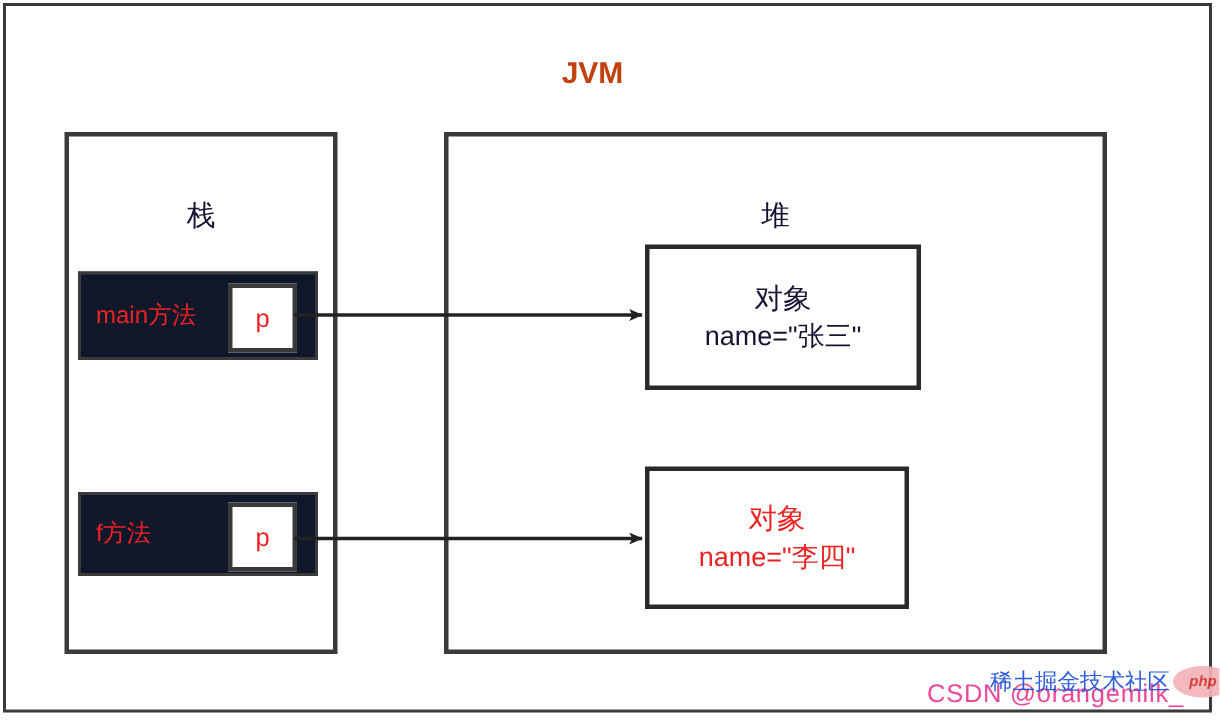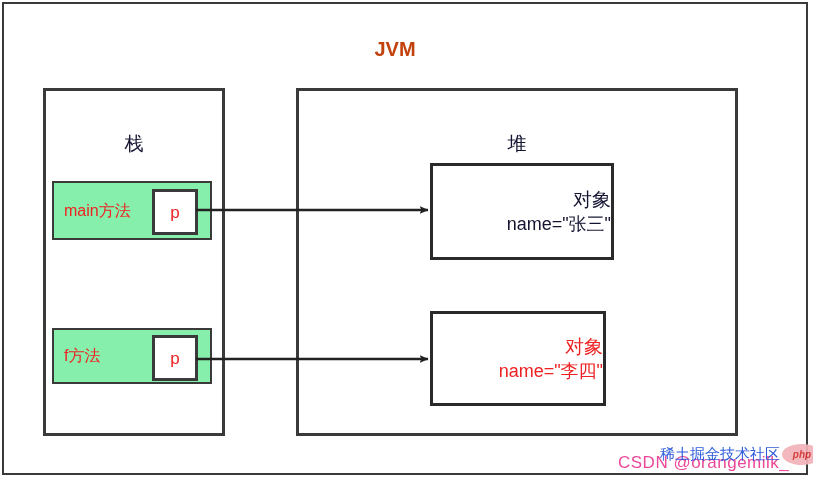--- a/index.html
+++ b/index.html
@@ -65,21 +65,21 @@
     font-weight: normal;
   }
   .region-stack .region-label { top: 40px; }
   .region-heap .region-label { top: 40px; }
 
   
   .frame-box {
     position: absolute;
     border: 2px solid #3a3a3a;
     box-sizing: border-box;
-    background: #86efac;
+    background: #0f172a;
   }
   .frame-main {
     left: 52px;
     top: 181px;
     width: 160px;
     height: 59px;
   }
   .frame-f {
     left: 52px;
     top: 328px;
@@ -123,21 +123,21 @@
   }
 
   
   .obj-box {
     position: absolute;
     border: 3px solid #2a2a2a;
     box-sizing: border-box;
     background: #ffffff;
     display: flex;
     flex-direction: column;
-    align-items: flex-end;
+    align-items: center;
     justify-content: center;
   }
   .obj-1 {
     left: 430px;
     top: 163px;
     width: 184px;
     height: 97px;
   }
   .obj-2 {
     left: 430px;

